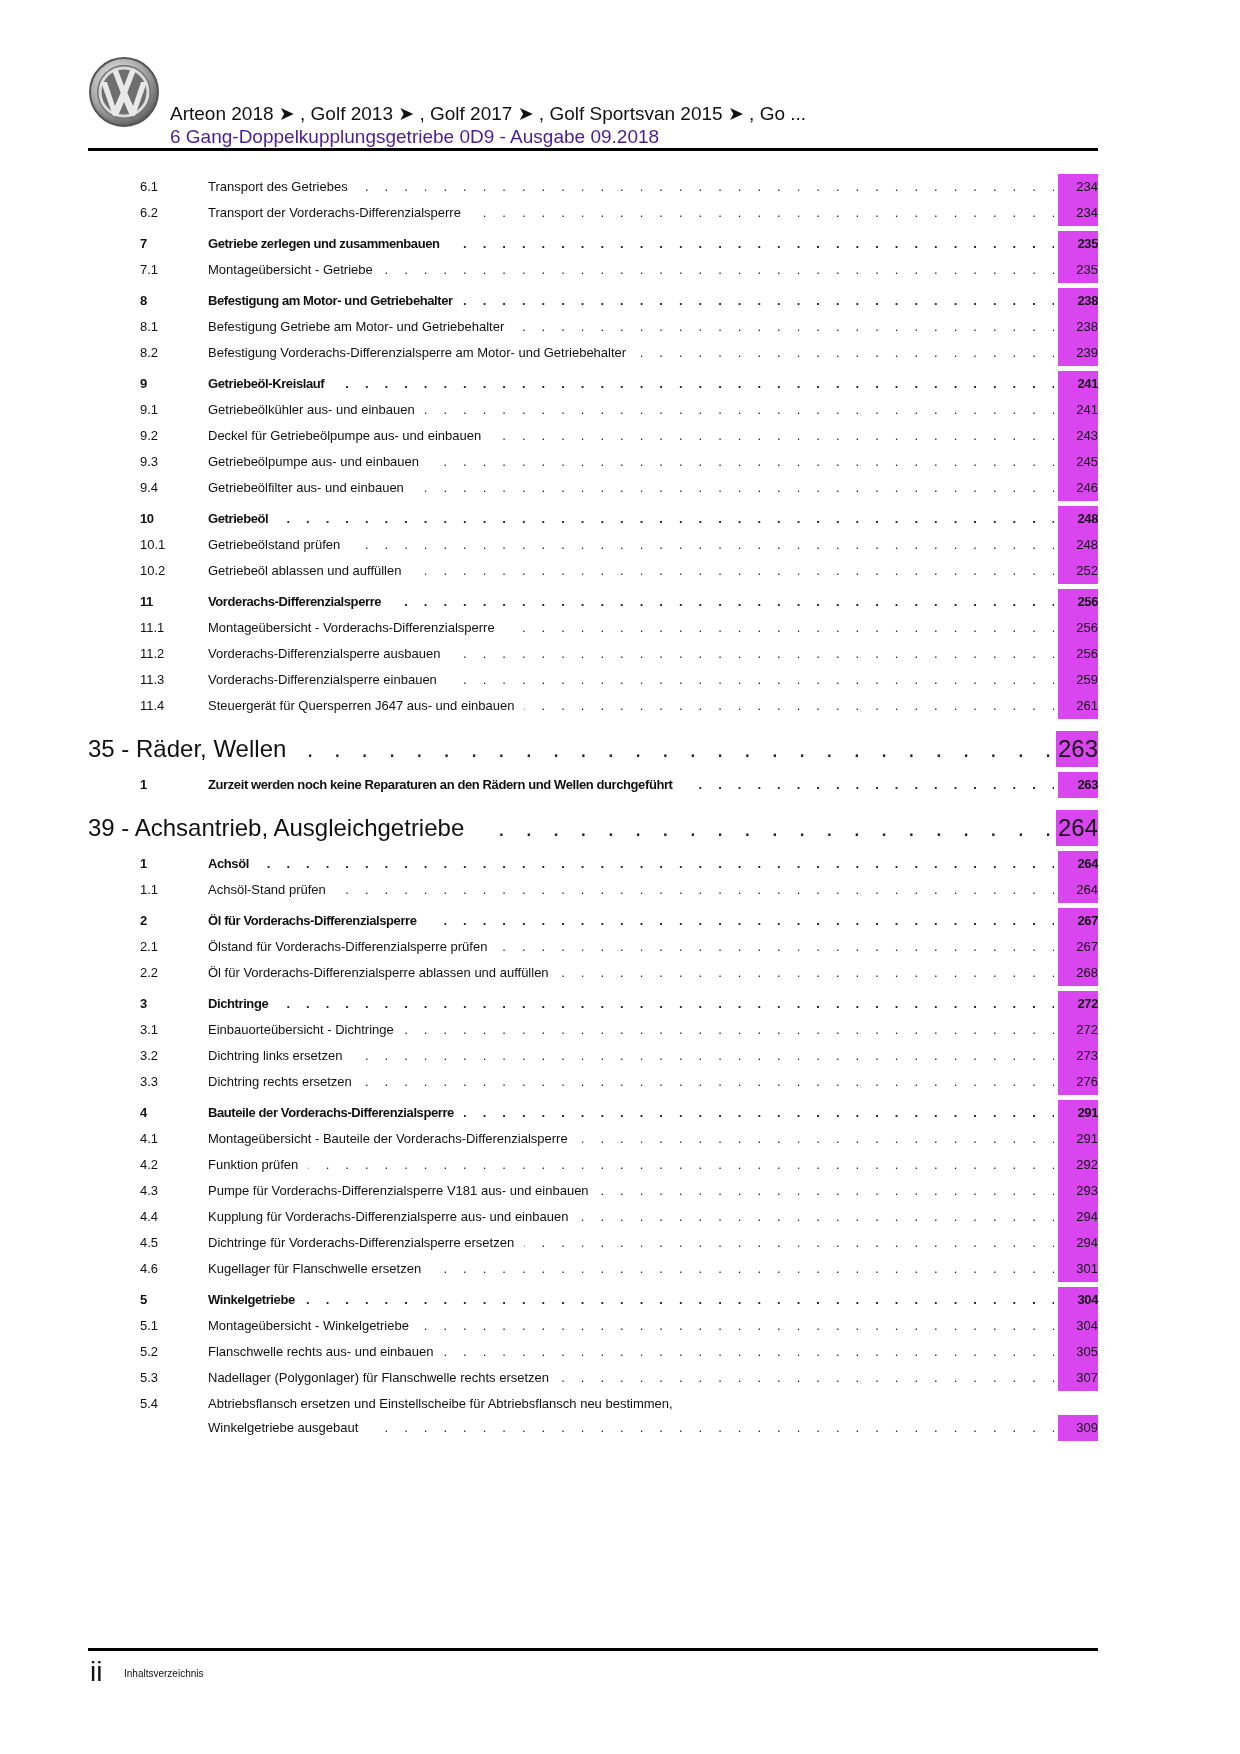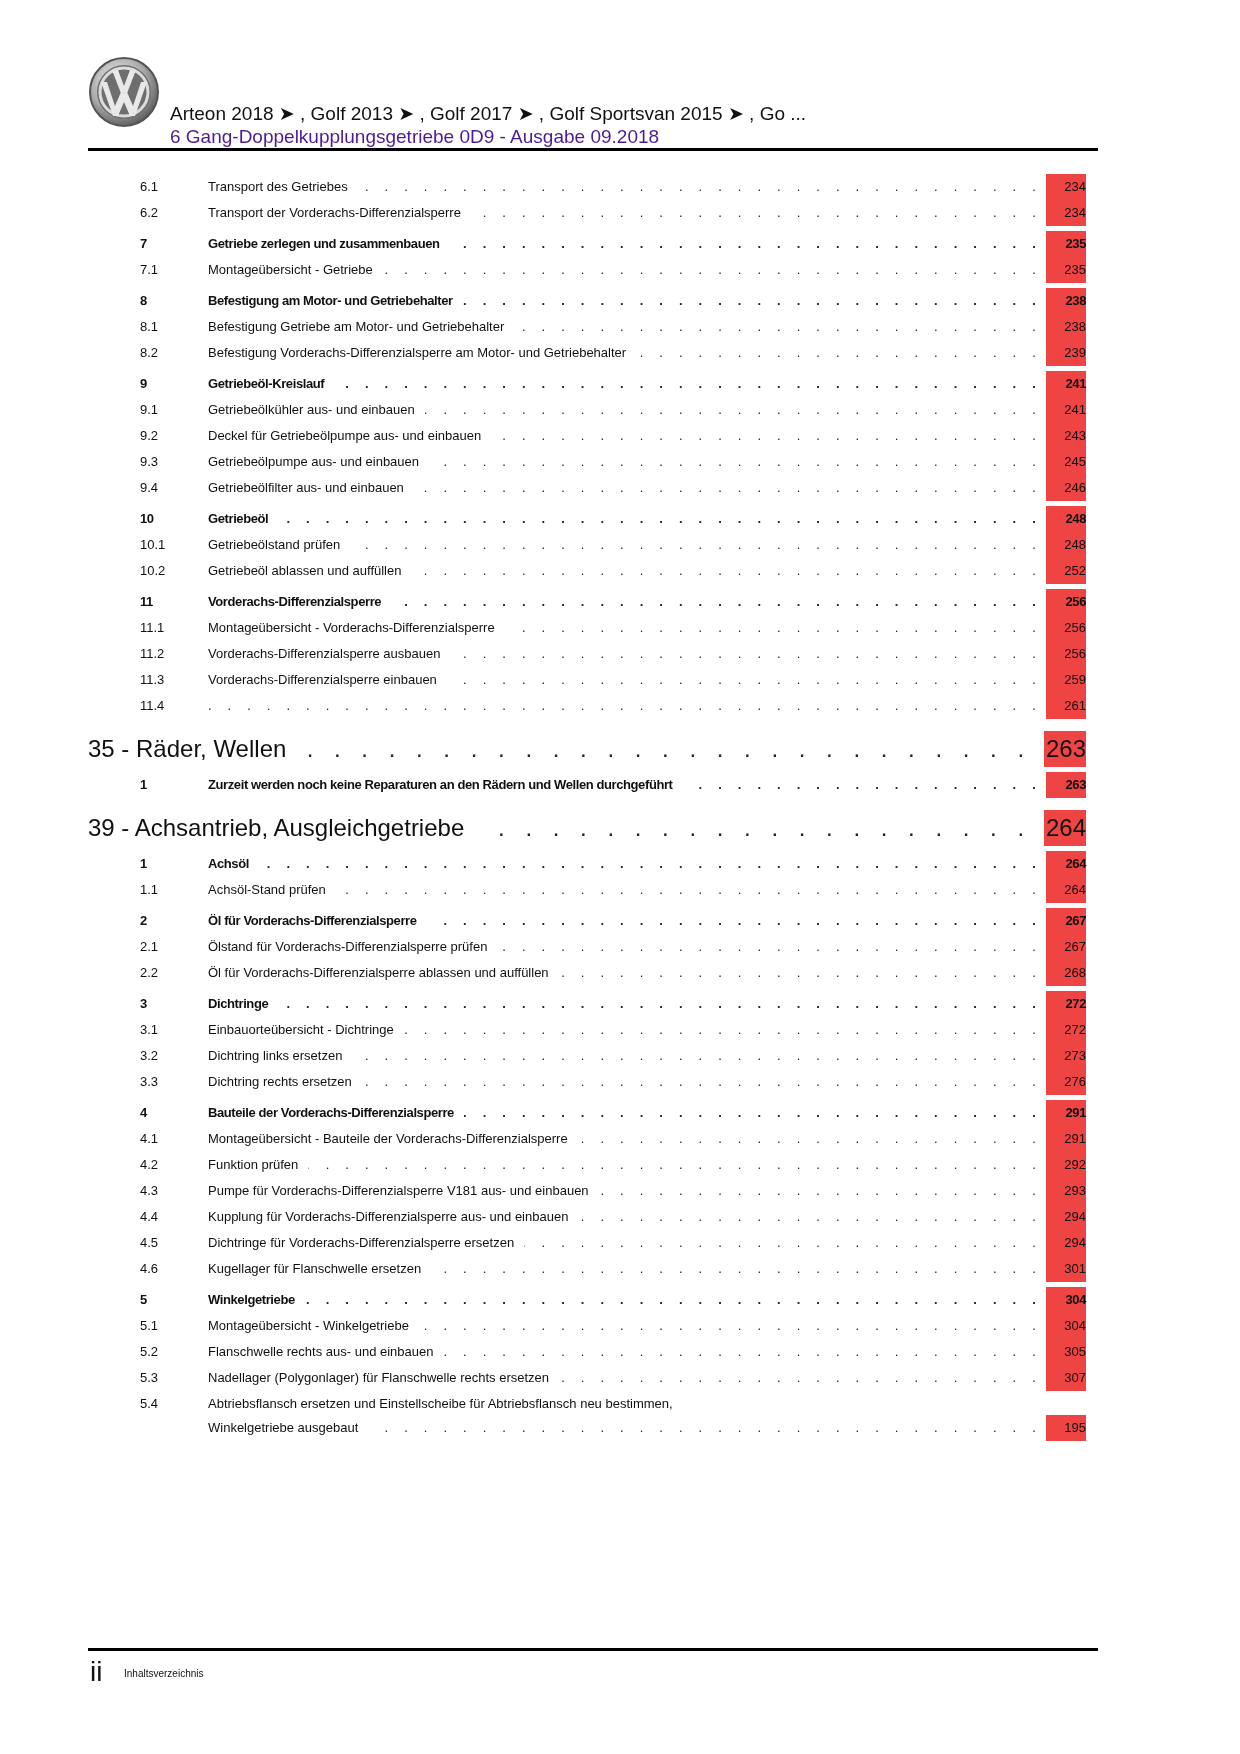--- a/index.html
+++ b/index.html
@@ -8,21 +8,21 @@
   .logo { position:absolute; left:0; top:4px; width:72px; height:72px; }
   .hdr-line1 { position:absolute; left:82px; top:50px; font-size:19px; color:#111; white-space:nowrap; }
   .hdr-line2 { position:absolute; left:82px; top:74px; font-size:19px; color:#4c1d95; white-space:nowrap; }
   .hdr-rule { position:absolute; left:0; top:96px; width:1010px; height:3px; background:#000; }
 
   .toc { position:absolute; left:88px; top:174px; width:1010px; }
   .row { position:relative; display:flex; align-items:baseline; height:26px; font-size:13px; line-height:26px; }
   .row .num { position:absolute; left:52px; }
   .row .title { position:absolute; left:120px; white-space:nowrap; background:#fff; padding-right:10px; z-index:2; }
   .row .leader { position:absolute; left:120px; right:44px; overflow:hidden; white-space:nowrap; letter-spacing:6.2px; color:#222; z-index:1; text-align:right; }
-  .row .page { position:absolute; right:12px; width:40px; text-align:right; background:#ef4444; z-index:2; }
+  .row .page { position:absolute; right:0; width:40px; text-align:right; background:#d946ef; z-index:2; }
   .row.bold { font-weight:bold; margin-top:5px; }
   .row.bold .title, .row.bold .num, .row.bold .page { letter-spacing:-0.4px; }
 
   .row.chapter { height:36px; line-height:36px; font-size:24px; margin-top:12px; margin-bottom:2px; }
   .row.chapter .title { left:0; padding-right:14px; }
   .row.chapter .leader { left:0; right:42px; letter-spacing:7px; }
   .row.chapter .page { width:42px; font-size:24px; }
 
   .row.multi { height:50px; }
   .row.multi .title { top:0; }
@@ -168,20 +168,21 @@
     </div>
     <div class="row">
       <span class="num">11.3</span>
       <span class="leader">. . . . . . . . . . . . . . . . . . . . . . . . . . . . . . . . . . . . . . . . . . . . . . . . . . . . . . . . . . . . . . . . . . . . . . . . . . . . . . . . . . . . . . . . . . . . . . . .</span>
       <span class="title">Vorderachs-Differenzialsperre einbauen</span>
       <span class="page">259</span>
     </div>
     <div class="row">
       <span class="num">11.4</span>
       <span class="leader">. . . . . . . . . . . . . . . . . . . . . . . . . . . . . . . . . . . . . . . . . . . . . . . . . . . . . . . . . . . . . . . . . . . . . . . . . . . . . . . . . . . . . . . . . . . . . . . .</span>
+      <span class="title">Steuergerät für Quersperren J647 aus- und einbauen</span>
       <span class="page">261</span>
     </div>
     <div class="row chapter">
       <span class="leader">. . . . . . . . . . . . . . . . . . . . . . . . . . . . . . . . . . . . . . . . . . . . . . . . . . . . . . . . . . . . . . . . . . . . . . . . . . . . . . . . . . . . . . . . . . . . . . . .</span>
       <span class="title">35 - Räder, Wellen</span>
       <span class="page">263</span>
     </div>
     <div class="row bold">
       <span class="num">1</span>
       <span class="leader">. . . . . . . . . . . . . . . . . . . . . . . . . . . . . . . . . . . . . . . . . . . . . . . . . . . . . . . . . . . . . . . . . . . . . . . . . . . . . . . . . . . . . . . . . . . . . . . .</span>
@@ -311,19 +312,19 @@
       <span class="num">5.3</span>
       <span class="leader">. . . . . . . . . . . . . . . . . . . . . . . . . . . . . . . . . . . . . . . . . . . . . . . . . . . . . . . . . . . . . . . . . . . . . . . . . . . . . . . . . . . . . . . . . . . . . . . .</span>
       <span class="title">Nadellager (Polygonlager) für Flanschwelle rechts ersetzen</span>
       <span class="page">307</span>
     </div>
     <div class="row multi">
       <span class="num">5.4</span>
       <span class="leader">. . . . . . . . . . . . . . . . . . . . . . . . . . . . . . . . . . . . . . . . . . . . . . . . . . . . . . . . . . . . . . . . . . . . . . . . . . . . . . . . . . . . . . . . . . . . . . . .</span>
       <span class="title">Abtriebsflansch ersetzen und Einstellscheibe für Abtriebsflansch neu bestimmen,</span>
       <span class="title2">Winkelgetriebe ausgebaut</span>
-      <span class="page">195</span>
+      <span class="page">309</span>
     </div>
   </div>
 
 <div class="footer-rule"></div>
 <div class="footer-num">ii</div>
 <div class="footer-label">Inhaltsverzeichnis</div>
 
 </body></html>

